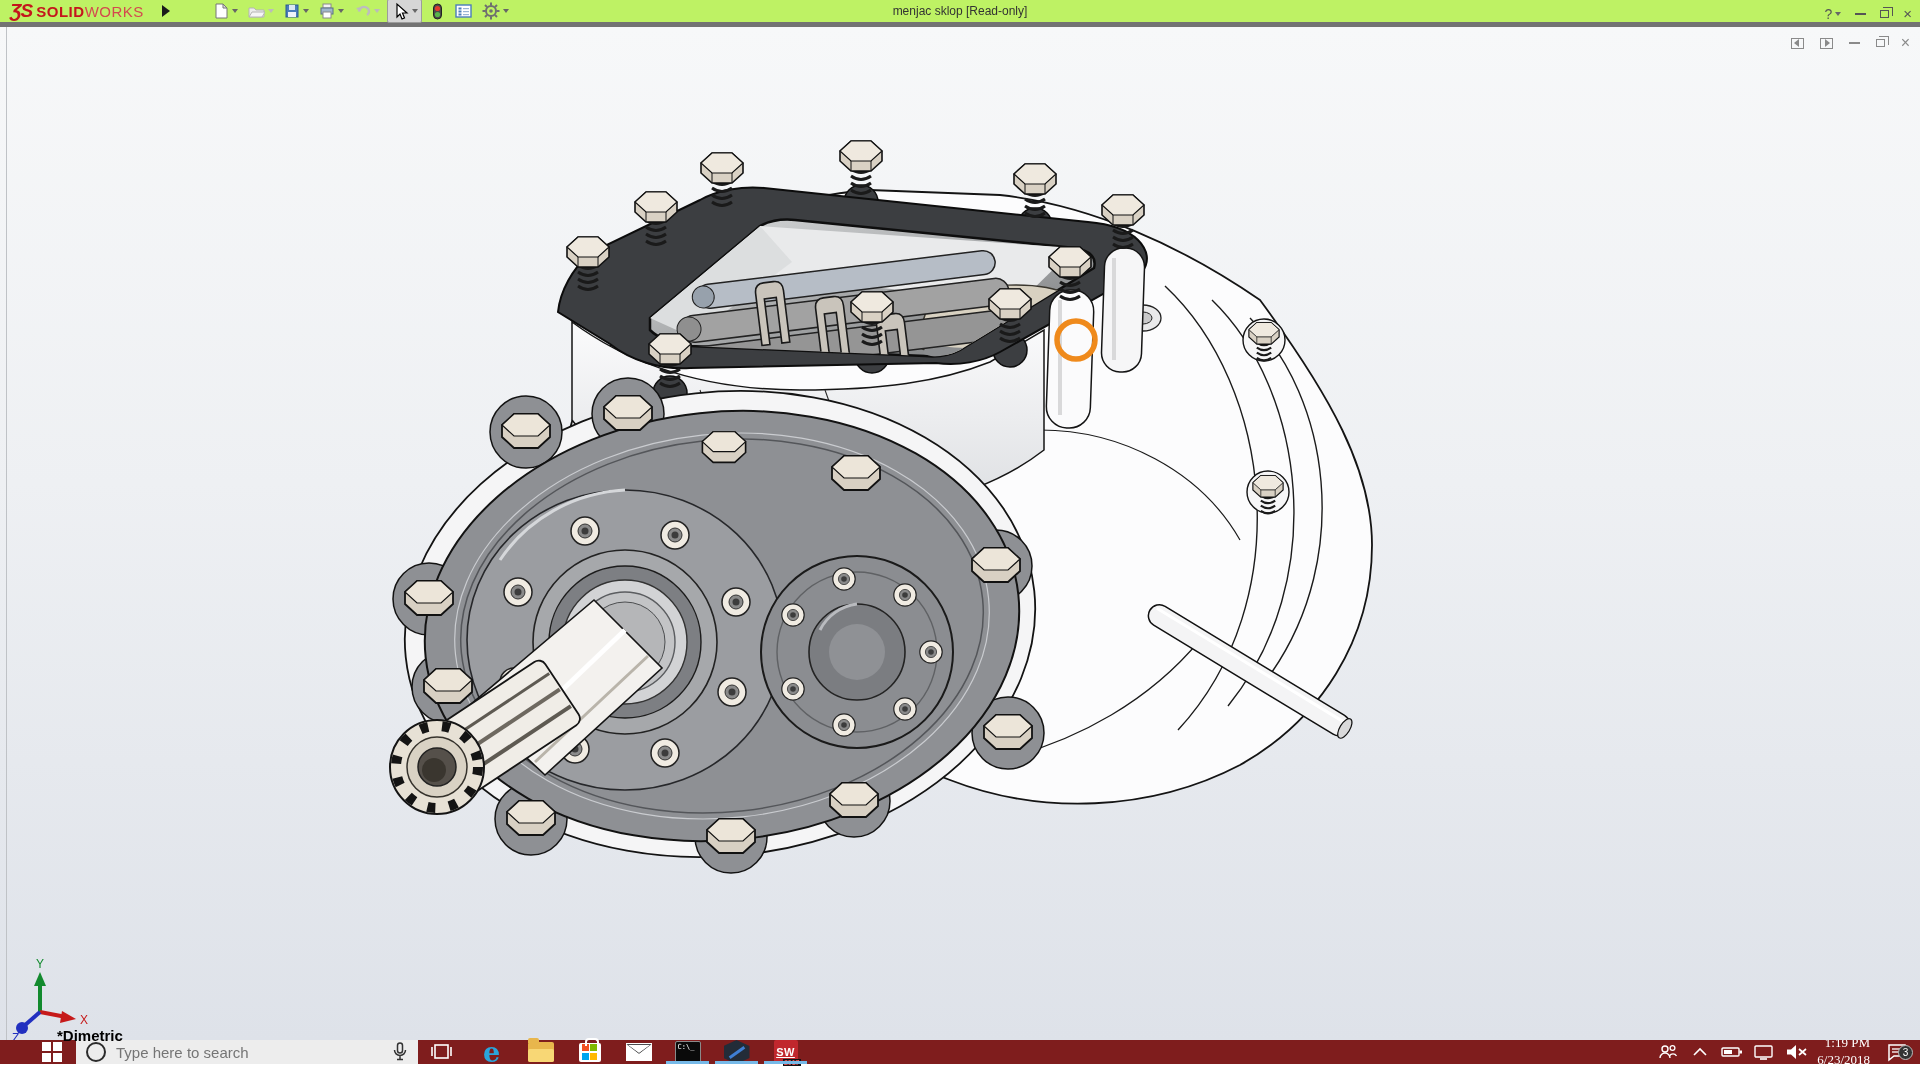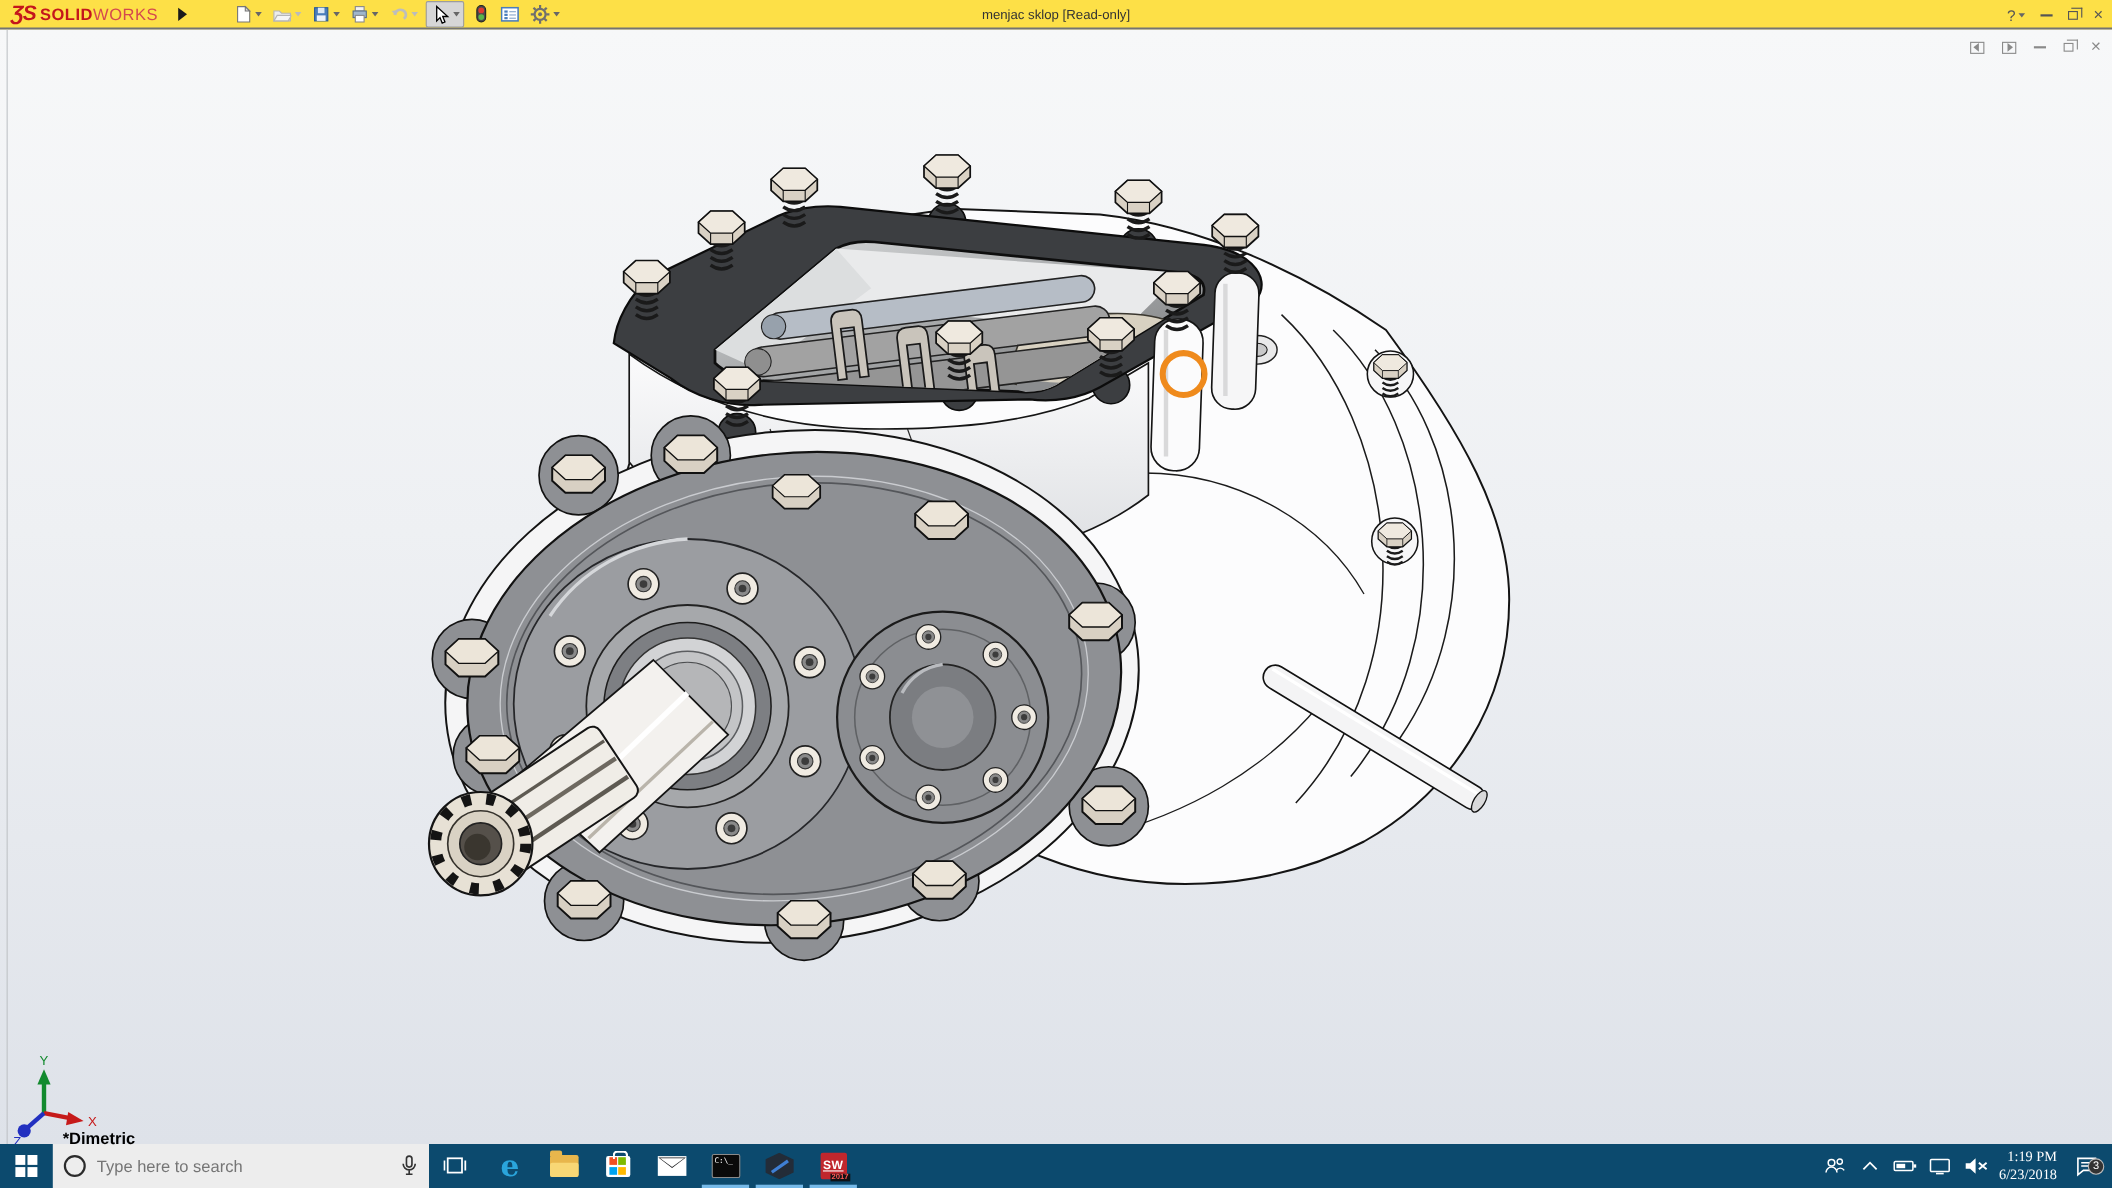--- a/index.html
+++ b/index.html
@@ -1,21 +1,21 @@
 <!DOCTYPE html>
 <html><head>
 <meta charset="utf-8">
 <style>
   * { margin:0; padding:0; box-sizing:border-box; }
   html,body { width:1920px; height:1080px; overflow:hidden;
     font-family:"Liberation Sans","DejaVu Sans",sans-serif; }
 
   
-  .titlebar { position:relative; height:27px; background:#fde047;
-    border-bottom:2px solid #737373; display:flex; align-items:center; }
+  .titlebar { position:relative; height:27px; background:#bef264;
+    border-bottom:5px solid #737373; display:flex; align-items:center; }
   .logo { display:flex; align-items:baseline; padding-left:10px; white-space:nowrap; }
   .logo .mark { font-style:italic; font-weight:bold; font-size:19px; color:#c4161c; letter-spacing:-1px; }
   .logo .bold { font-weight:bold; font-size:15px; color:#c4161c; margin-left:4px; letter-spacing:.5px;}
   .logo .light { font-weight:normal; font-size:15px; color:#d4494e; letter-spacing:.5px;}
   .expander { width:0; height:0; border-left:8px solid #1a1a1a; border-top:6px solid transparent;
     border-bottom:6px solid transparent; margin-left:18px; cursor:pointer; }
   .tools { display:flex; align-items:center; margin-left:40px; gap:4px; }
   .tool { display:flex; align-items:center; padding:2px 3px; border-radius:2px; }
   .tool.pressed { background:#d6d6d6; border:1px solid #9c9c9c; }
   .caret { width:0; height:0; border-top:4px solid #666; border-left:3.5px solid transparent;
@@ -41,21 +41,21 @@
   .tri-r { width:0;height:0;border-left:5px solid #8a8a8a;border-top:4px solid transparent;border-bottom:4px solid transparent;margin-left:4px;}
   .dc .ico-min { background:#8a8a8a; }
   .dc .ico-restore,{ border-color:#8a8a8a; }
   .dc .ico-restore { border-color:#8a8a8a; }
   .dc .ico-restore::before { border-color:#8a8a8a; }
   .dc .ico-close { color:#8a8a8a; font-size:16px; }
   .model-svg { position:absolute; inset:0; width:100%; height:100%; }
   .view-label { position:absolute; left:14px; bottom:-4px; font-size:15px; font-weight:700; color:#000;margin-left:43px; }
 
   
-  .taskbar { height:40px; background:#0c4a6e; display:flex; align-items:stretch; color:#fff; }
+  .taskbar { height:24px; background:#7f1d1d; display:flex; align-items:stretch; color:#fff;padding-left:28px; }
   .tb-start { width:48px; display:flex; align-items:center; justify-content:center; cursor:pointer; }
   .win-logo { display:grid; grid-template-columns:9px 9px; grid-template-rows:9px 9px; gap:2px; }
   .win-logo i { background:#fff; }
   .tb-search { width:342px; background:#ededed; display:flex; align-items:center; padding:0 10px; gap:10px; }
   .cortana-ring { width:20px; height:20px; border:2.5px solid #2b2b2b; border-radius:50%; flex:none;}
   .tb-search input { border:none; outline:none; background:transparent; font-size:15px; color:#444; flex:1;
     font-family:"Liberation Sans","DejaVu Sans",sans-serif;}
   .tb-icons { display:flex; }
   .tb-icon { width:49px; display:flex; align-items:center; justify-content:center; position:relative; cursor:pointer; }
   .run-bar { position:absolute; bottom:0; left:3px; right:3px; height:3.5px; background:#76b9e8; }

